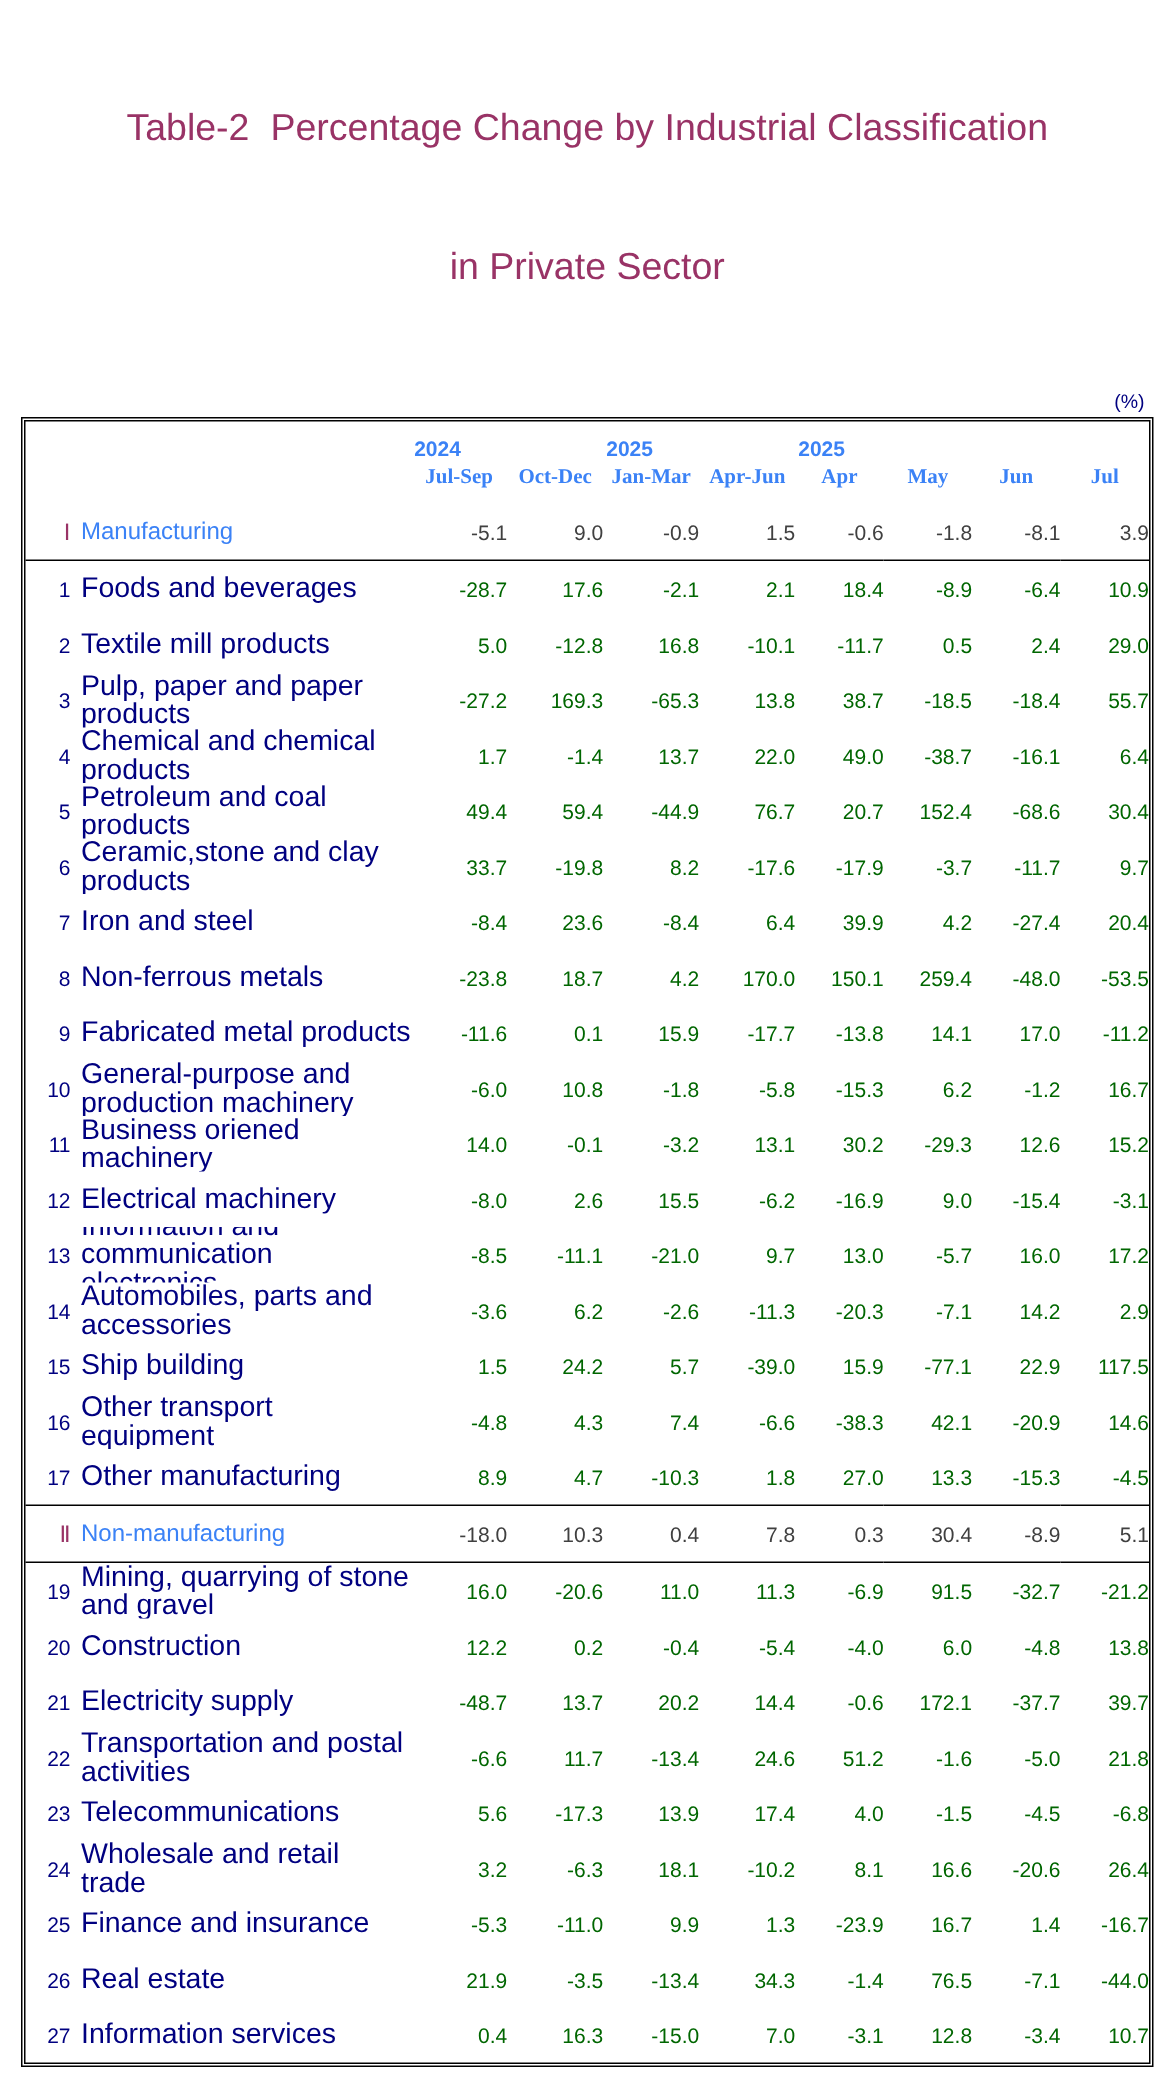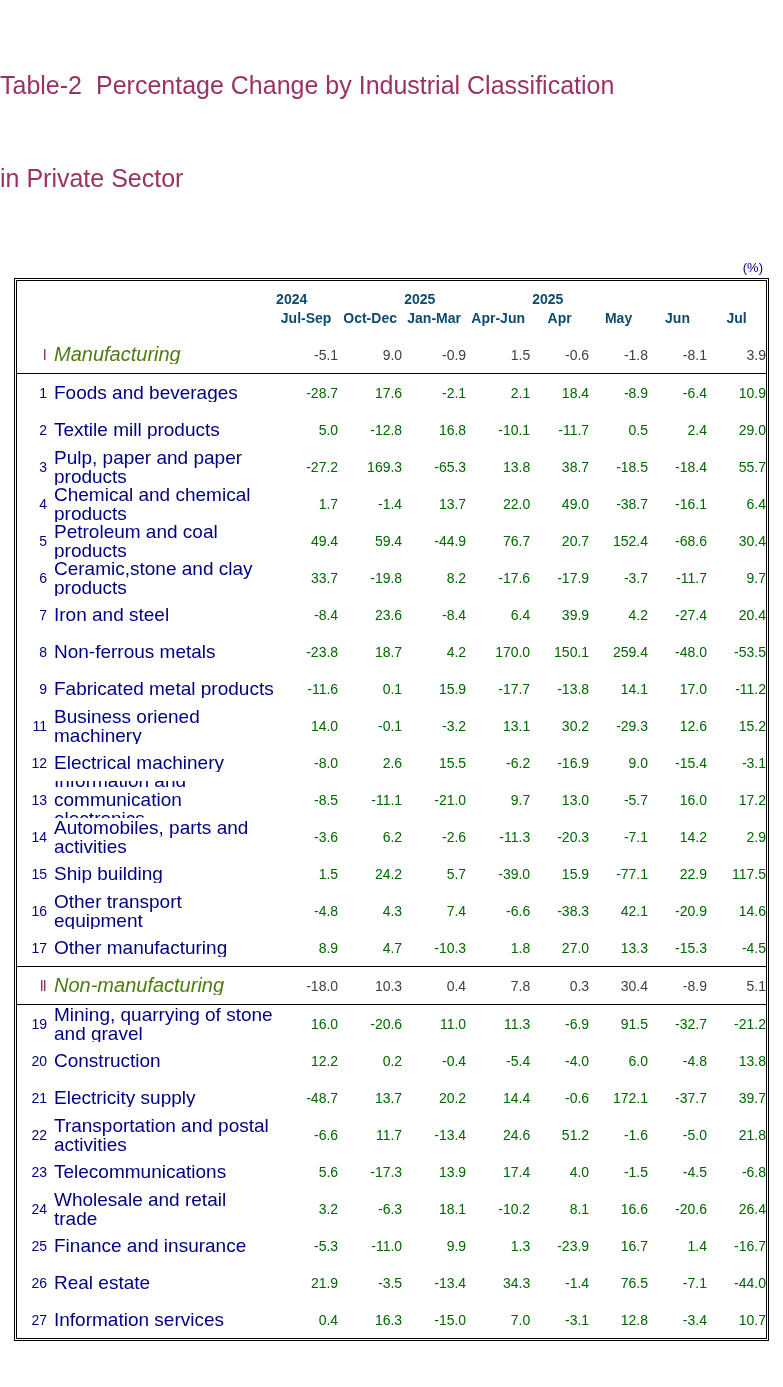--- a/index.html
+++ b/index.html
@@ -16,20 +16,21 @@
 
   .page {
     position: relative;
     width: 783px;
     height: 1387px;
     box-sizing: border-box;
   }
 
   
   .title-block {
+    text-align: center;
     color: #993366;
     font-size: 25px;
     line-height: 31px;
     padding-top: 8px;
     letter-spacing: 0px;
     white-space: pre;
   }
   .title-line { display: block; }
   .title-label { margin-right: 14px; }
 
@@ -62,21 +63,21 @@
   }
 
   
   col.c-label { width: 253px; }
   col.c-q     { width: 63px; }
   col.c-m     { width: 58px; }
 
   
   thead tr.head-row { height: 55px; }
   .hd {
-    color: #0c4a6e;
+    color: #3b82f6;
     font-size: 14px;
     text-align: center;
     position: relative;
     border-bottom: 1.5px solid #000000;
     padding: 0 4px 4px 4px;
     vertical-align: bottom;
     line-height: 17px;
   }
   .hd .yr {
     display: block;
@@ -84,20 +85,21 @@
     font-size: 14px;
     line-height: 19px;
     height: 19px;
     padding-left: 2px;
   }
   .hd .yr.blank { visibility: hidden; }
   .hd .pd {
     display: block;
     font-size: 14px;
     line-height: 19px;
+    font-family: Liberation Serif, serif;
   }
   .hd-empty {
     border-bottom: 1.5px solid #000000;
     border-right: 3px double #000000;
   }
 
   
   .vsep-dot  { border-left: 1px dotted #000000; }
   .vsep-dbl  { border-left: 3px double #000000; }
 
@@ -142,21 +144,21 @@
     color: #000080;
     font-size: 19px;
     line-height: 19px;
     overflow: hidden;
   }
   .lbl-text.two-line { line-height: 19px; }
 
   
   tr.group td.num { color: #404040; }
   tr.group .lbl-num { color: #993366; font-size: 15px; }
-  tr.group .lbl-text { color: #4d7c0f; font-size: 20px; font-style: italic; }
+  tr.group .lbl-text { color: #3b82f6; font-size: 16px; }
   tr.group td.lbl, tr.group td.num {
     border-bottom: 1.5px solid #000000;
   }
   tr.pre-group td.lbl, tr.pre-group td.num {
     border-bottom: 1.5px solid #000000;
   }
 </style>
 </head>
 <body>
 
@@ -376,20 +378,36 @@
             <td class="num vsep-dot">15.9</td>
             <td class="num vsep-dot">-17.7</td>
             <td class="num vsep-dbl">-13.8</td>
             <td class="num vsep-dot">14.1</td>
             <td class="num vsep-dot">17.0</td>
             <td class="num vsep-dot">-11.2</td>
           </tr>
           <tr>
             <td class="lbl">
               <div class="lbl-inner">
+                <span class="lbl-num">10</span>
+                <span class="lbl-text two-line">General-purpose and production machinery</span>
+              </div>
+            </td>
+            <td class="num ">-6.0</td>
+            <td class="num vsep-dot">10.8</td>
+            <td class="num vsep-dot">-1.8</td>
+            <td class="num vsep-dot">-5.8</td>
+            <td class="num vsep-dbl">-15.3</td>
+            <td class="num vsep-dot">6.2</td>
+            <td class="num vsep-dot">-1.2</td>
+            <td class="num vsep-dot">16.7</td>
+          </tr>
+          <tr>
+            <td class="lbl">
+              <div class="lbl-inner">
                 <span class="lbl-num">11</span>
                 <span class="lbl-text">Business oriened machinery</span>
               </div>
             </td>
             <td class="num ">14.0</td>
             <td class="num vsep-dot">-0.1</td>
             <td class="num vsep-dot">-3.2</td>
             <td class="num vsep-dot">13.1</td>
             <td class="num vsep-dbl">30.2</td>
             <td class="num vsep-dot">-29.3</td>
@@ -425,21 +443,21 @@
             <td class="num vsep-dot">9.7</td>
             <td class="num vsep-dbl">13.0</td>
             <td class="num vsep-dot">-5.7</td>
             <td class="num vsep-dot">16.0</td>
             <td class="num vsep-dot">17.2</td>
           </tr>
           <tr>
             <td class="lbl">
               <div class="lbl-inner">
                 <span class="lbl-num">14</span>
-                <span class="lbl-text two-line">Automobiles, parts and activities</span>
+                <span class="lbl-text two-line">Automobiles, parts and accessories</span>
               </div>
             </td>
             <td class="num ">-3.6</td>
             <td class="num vsep-dot">6.2</td>
             <td class="num vsep-dot">-2.6</td>
             <td class="num vsep-dot">-11.3</td>
             <td class="num vsep-dbl">-20.3</td>
             <td class="num vsep-dot">-7.1</td>
             <td class="num vsep-dot">14.2</td>
             <td class="num vsep-dot">2.9</td>

